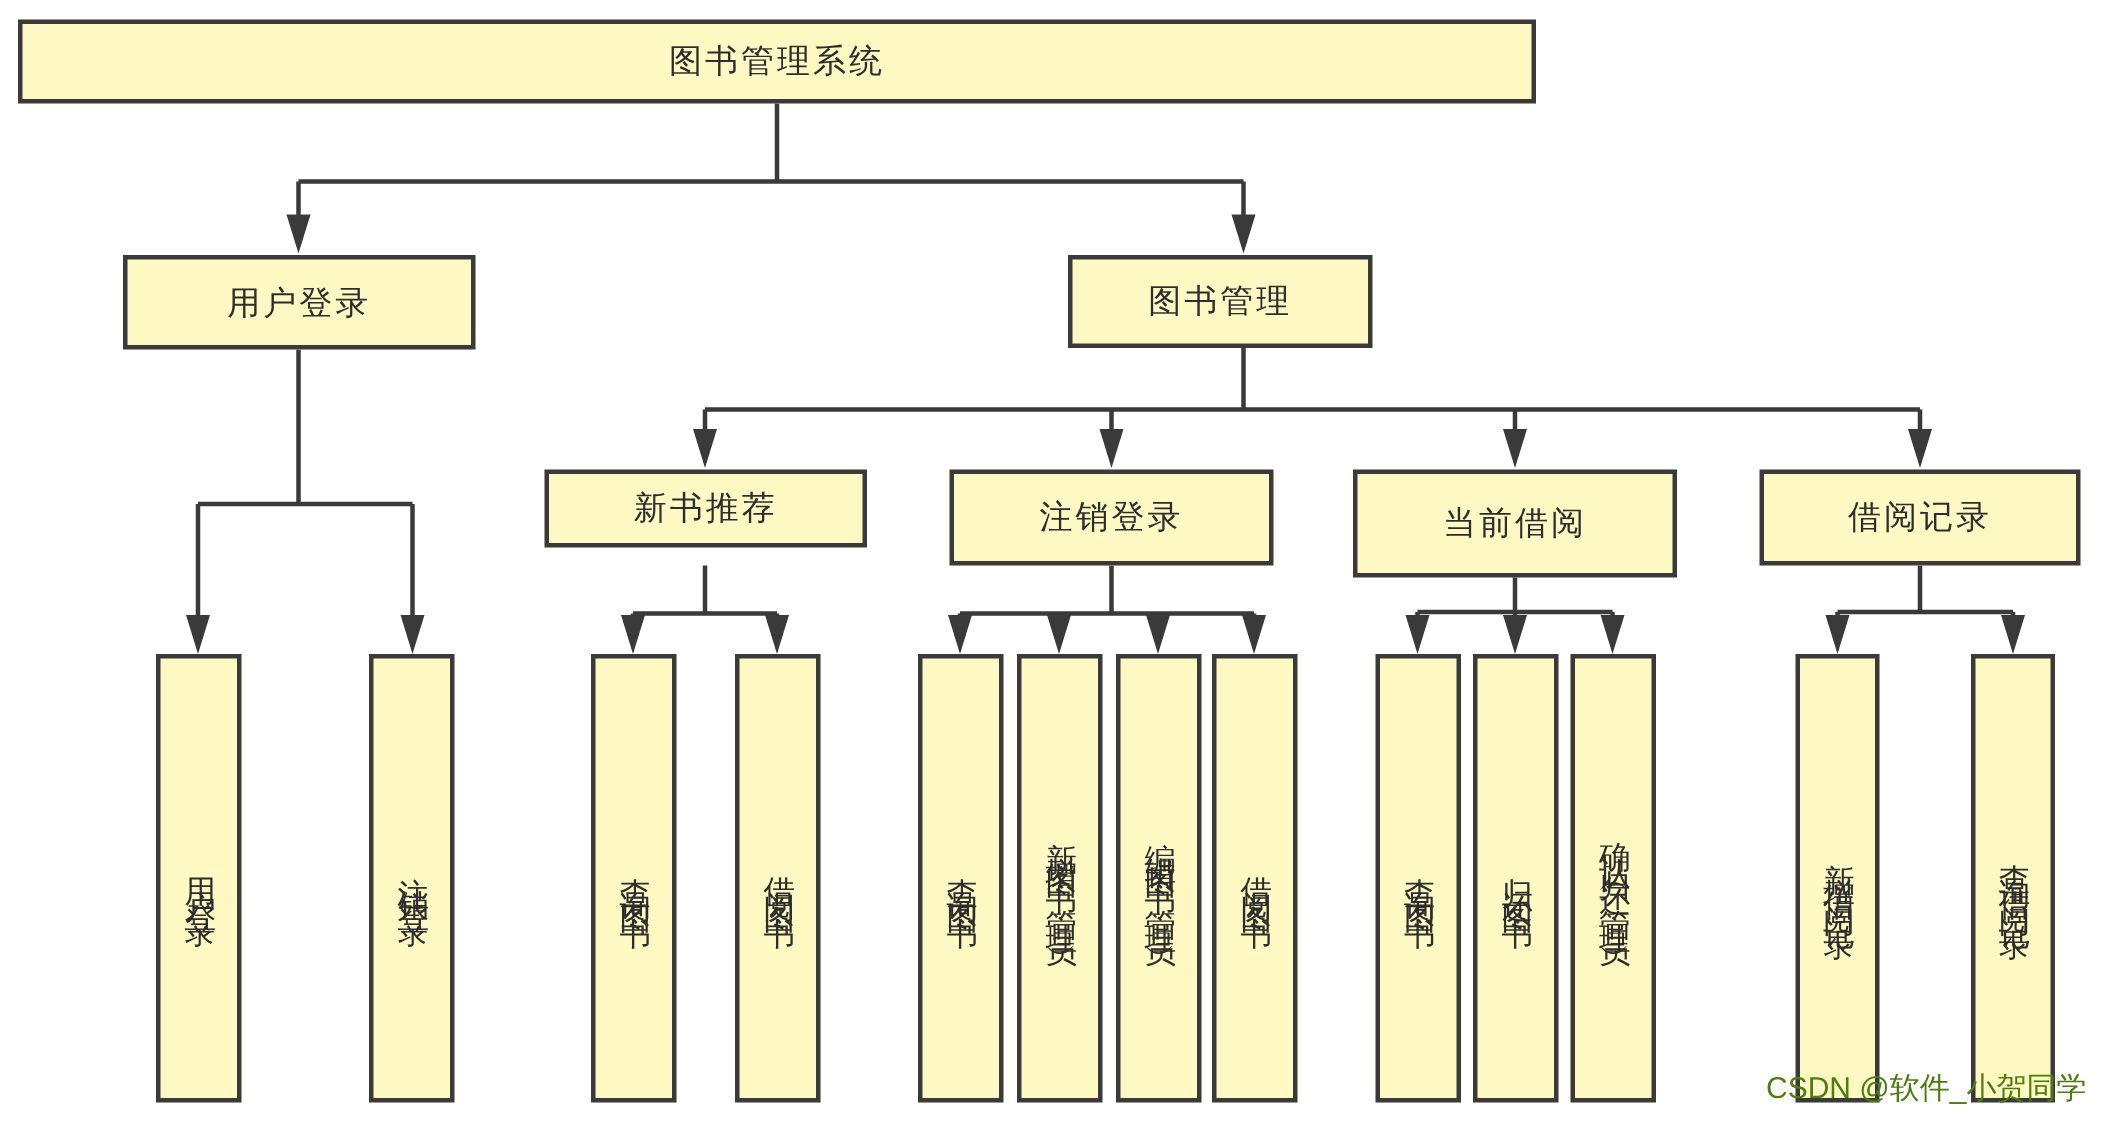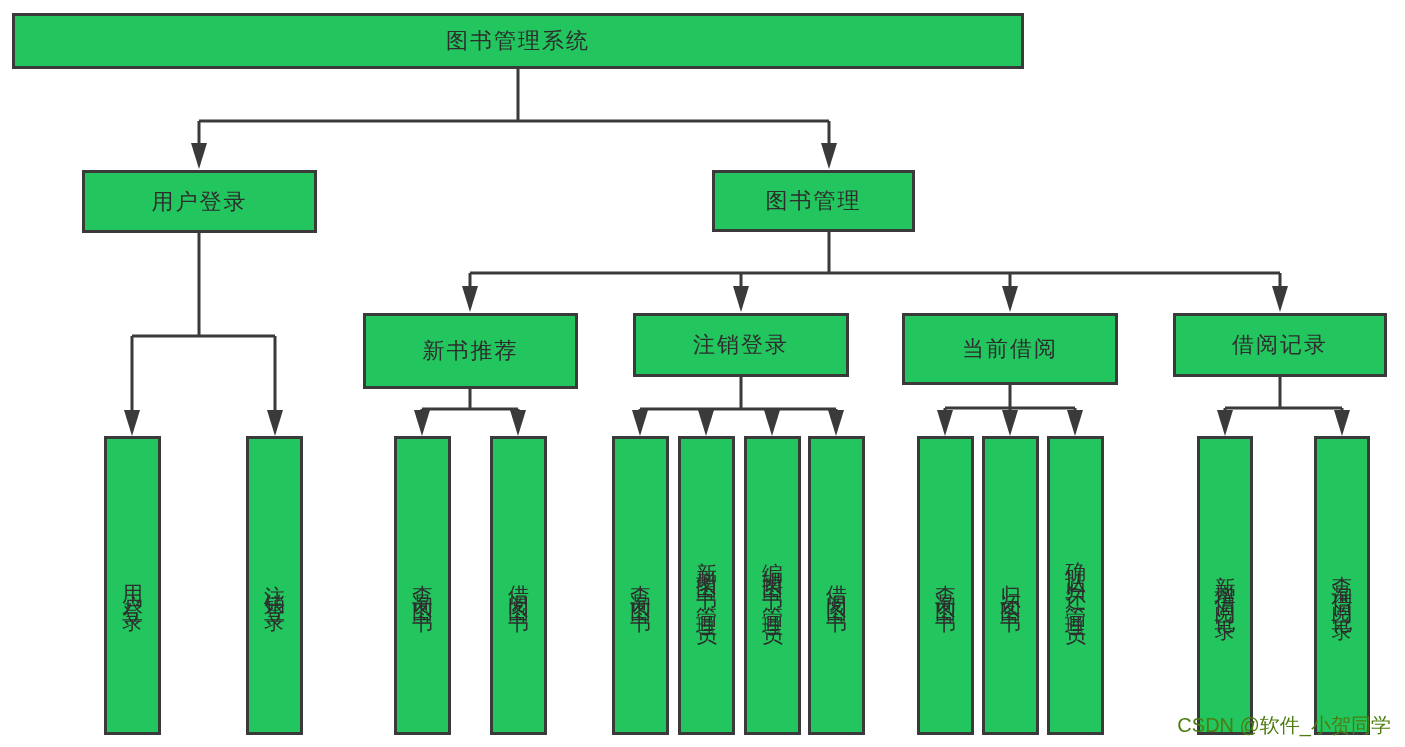--- a/index.html
+++ b/index.html
@@ -18,21 +18,21 @@
   #connectors {
     position: absolute;
     left: 0;
     top: 0;
     z-index: 1;
   }
   .hbox, .vbox {
     position: absolute;
     box-sizing: border-box;
     border: 3px solid #3a3a3a;
-    background: #22c55e;
+    background: #fef9c3;
     display: flex;
     align-items: center;
     justify-content: center;
     z-index: 2;
     text-align: center;
   }
   .hbox .node-label {
     font-size: 22px;
     letter-spacing: 2px;
     color: #2d2d2d;
@@ -114,21 +114,21 @@
     <span class="node-label">图书管理系统</span>
   </div>
 
   <div class="hbox" style="left:82px; top:170px; width:235px; height:63px;">
     <span class="node-label">用户登录</span>
   </div>
   <div class="hbox" style="left:712px; top:170px; width:203px; height:62px;">
     <span class="node-label">图书管理</span>
   </div>
 
-  <div class="hbox" style="left:363px; top:313px; width:215px; height:76px;">
+  <div class="hbox" style="left:363px; top:313px; width:215px; height:52px;">
     <span class="node-label">新书推荐</span>
   </div>
   <div class="hbox" style="left:633px; top:313px; width:216px; height:64px;">
     <span class="node-label">注销登录</span>
   </div>
   <div class="hbox" style="left:902px; top:313px; width:216px; height:72px;">
     <span class="node-label">当前借阅</span>
   </div>
   <div class="hbox" style="left:1173px; top:313px; width:214px; height:64px;">
     <span class="node-label">借阅记录</span>

